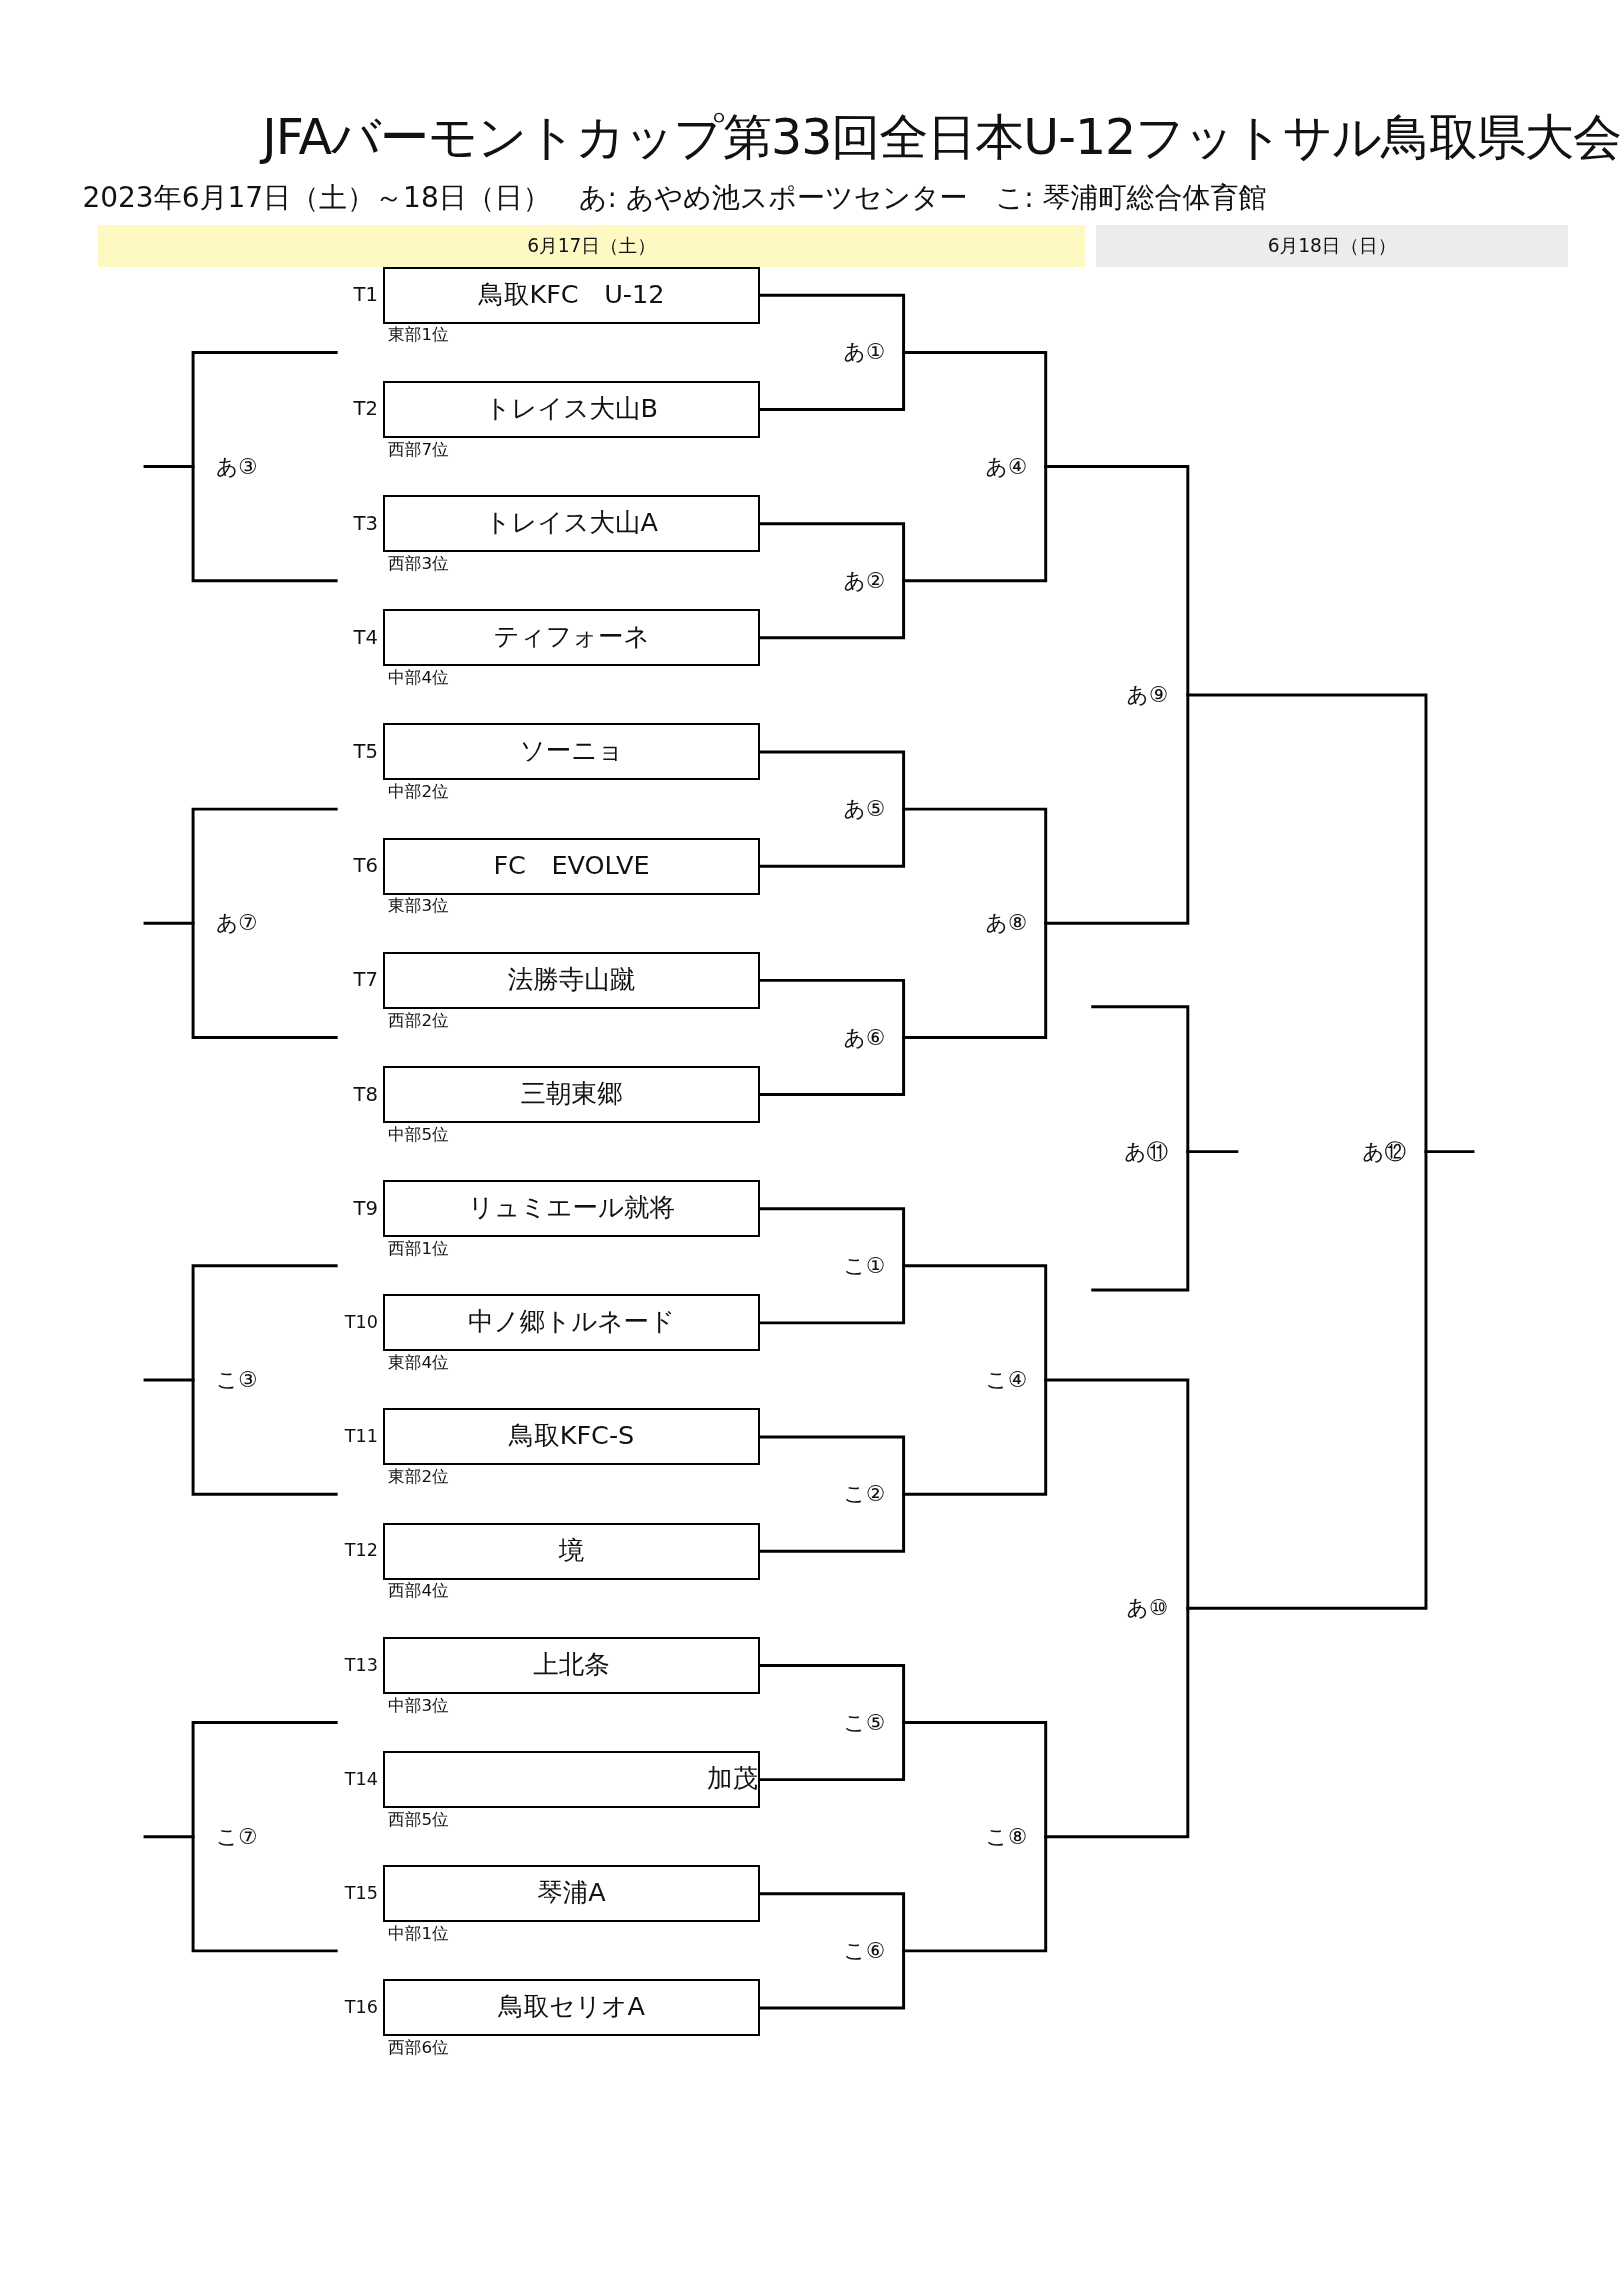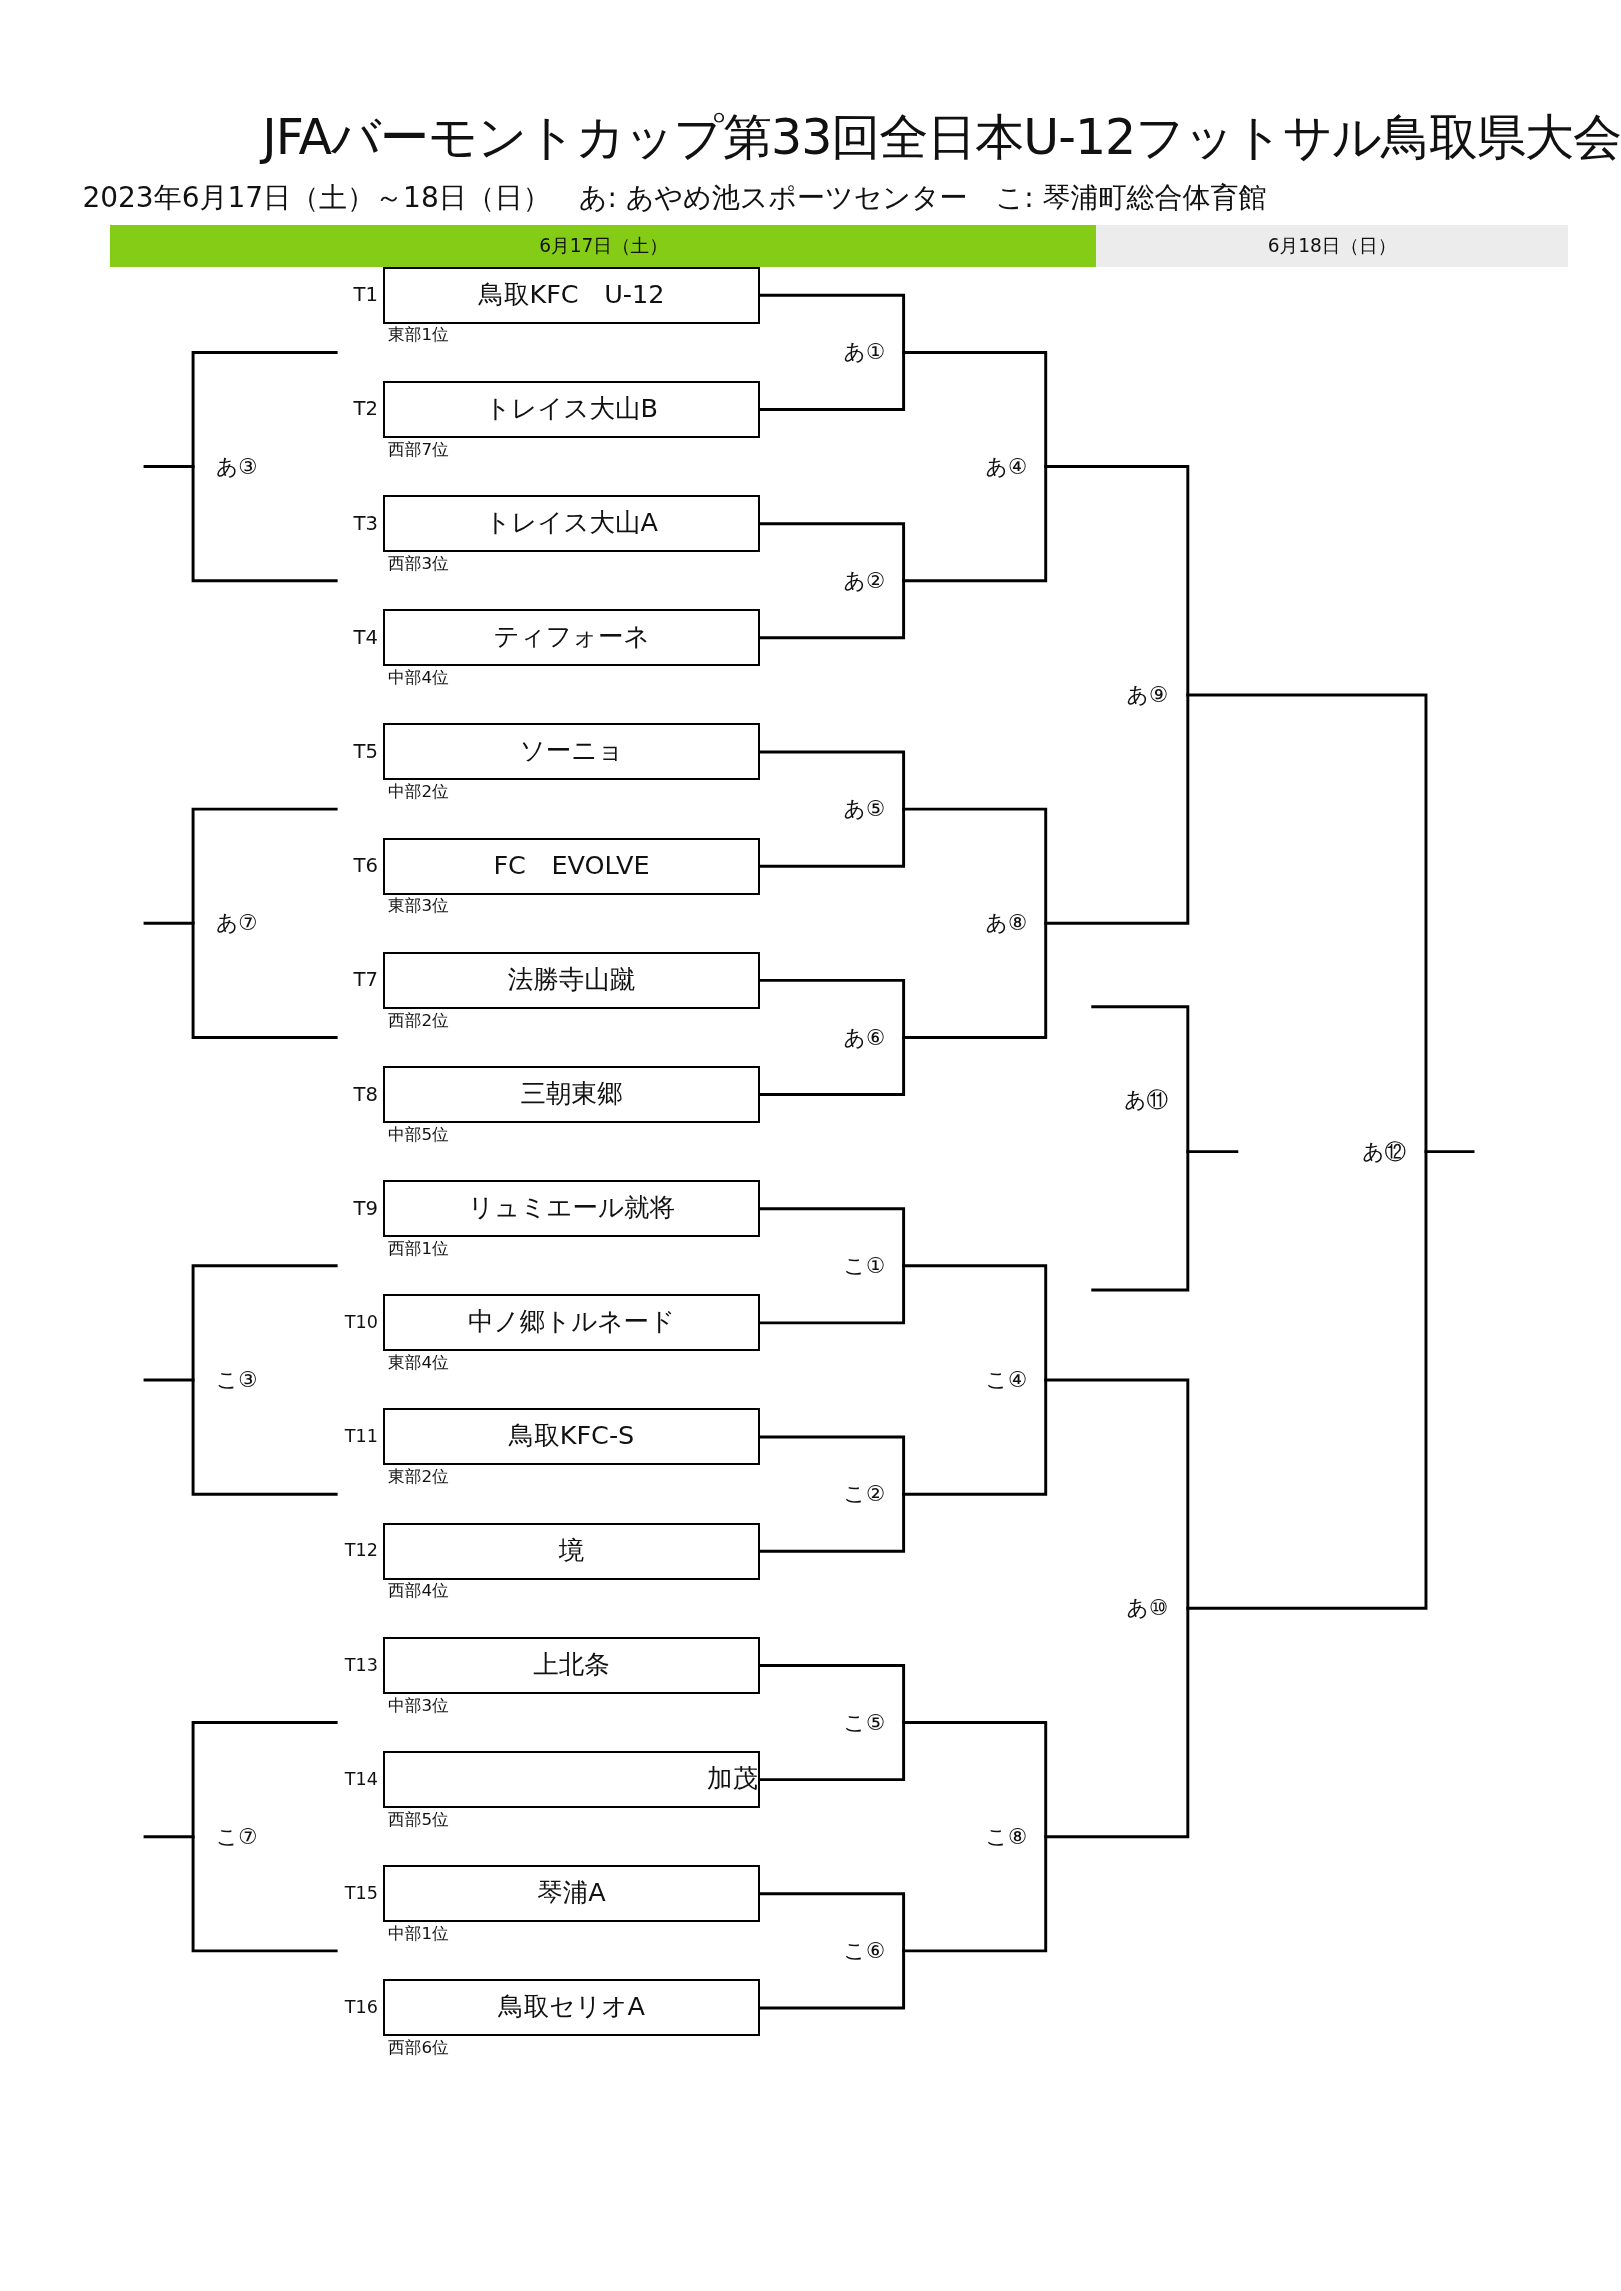--- a/index.html
+++ b/index.html
@@ -3,21 +3,21 @@
 <meta charset="utf-8">
 <style>
   html, body { margin:0; padding:0; background:#ffffff; }
   body { width:1621px; height:2292px; position:relative; overflow:hidden;
          font-family:"DejaVu Sans", "Liberation Sans", sans-serif; color:#111; }
   .title { position:absolute; left:0; width:1621px; top:106px; text-align:right;
            font-size:49px; letter-spacing:-1px; line-height:63px; }
   .subtitle { position:absolute; left:0; width:1349px; top:178px; text-align:center;
               font-size:28px; line-height:39px; }
   .band { position:absolute; top:225px; height:42px; font-size:18.6px; line-height:42px; text-align:center; }
-  .band.day1 { left:110px; width:987px; background:#84cc16; }
+  .band.day1 { left:98px; width:987px; background:#fef9c3; }
   .band.day2 { left:1096px; width:472px; background:#ececec; }
   .team-box { position:absolute; left:383px; width:377px; height:57px; box-sizing:border-box;
               border:2.9px solid #000; background:#fff; text-align:center; font-size:25.5px; line-height:51px; }
   .seed { position:absolute; width:49px; text-align:right; left:329px; font-size:19.6px; line-height:23.5px; }
   .rank { position:absolute; left:388px; font-size:16.7px; line-height:19.6px; }
   svg.lines { position:absolute; left:0; top:0; }
   .mlabel { position:absolute; font-size:21.6px; line-height:27.4px; white-space:nowrap; }
 </style>
 </head>
 <body>
@@ -121,16 +121,16 @@
     <div class="mlabel" style="top: 453px; right: 594px;">あ④</div>
     <div class="mlabel" style="top: 909px; right: 594px;">あ⑧</div>
     <div class="mlabel" style="top: 1366px; right: 594px;">こ④</div>
     <div class="mlabel" style="top: 1823px; right: 594px;">こ⑧</div>
     <div class="mlabel" style="top: 453px; left: 216px;">あ③</div>
     <div class="mlabel" style="top: 909px; left: 216px;">あ⑦</div>
     <div class="mlabel" style="top: 1366px; left: 216px;">こ③</div>
     <div class="mlabel" style="top: 1823px; left: 216px;">こ⑦</div>
     <div class="mlabel" style="top: 681px; right: 453px;">あ⑨</div>
     <div class="mlabel" style="top: 1594px; right: 453px;">あ⑩</div>
-    <div class="mlabel" style="top: 1086px; right: 453px; text-align: center;">あ⑪</div>
+    <div class="mlabel" style="top: 1138px; right: 453px; text-align: center;">あ⑪</div>
     <div class="mlabel" style="top: 1138px; right: 215px;">あ⑫</div>
   </div>
 
 
 </body></html>

